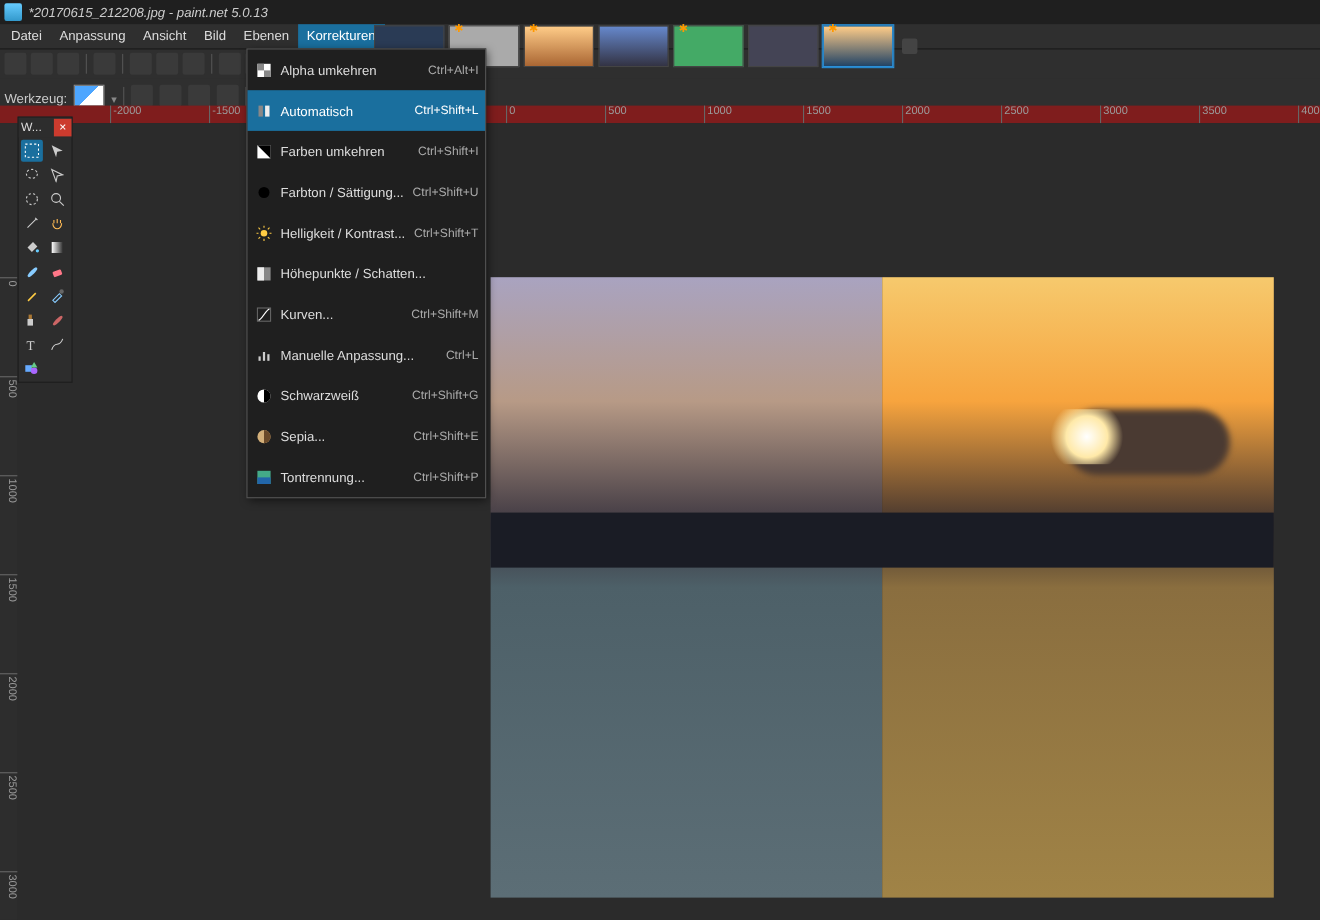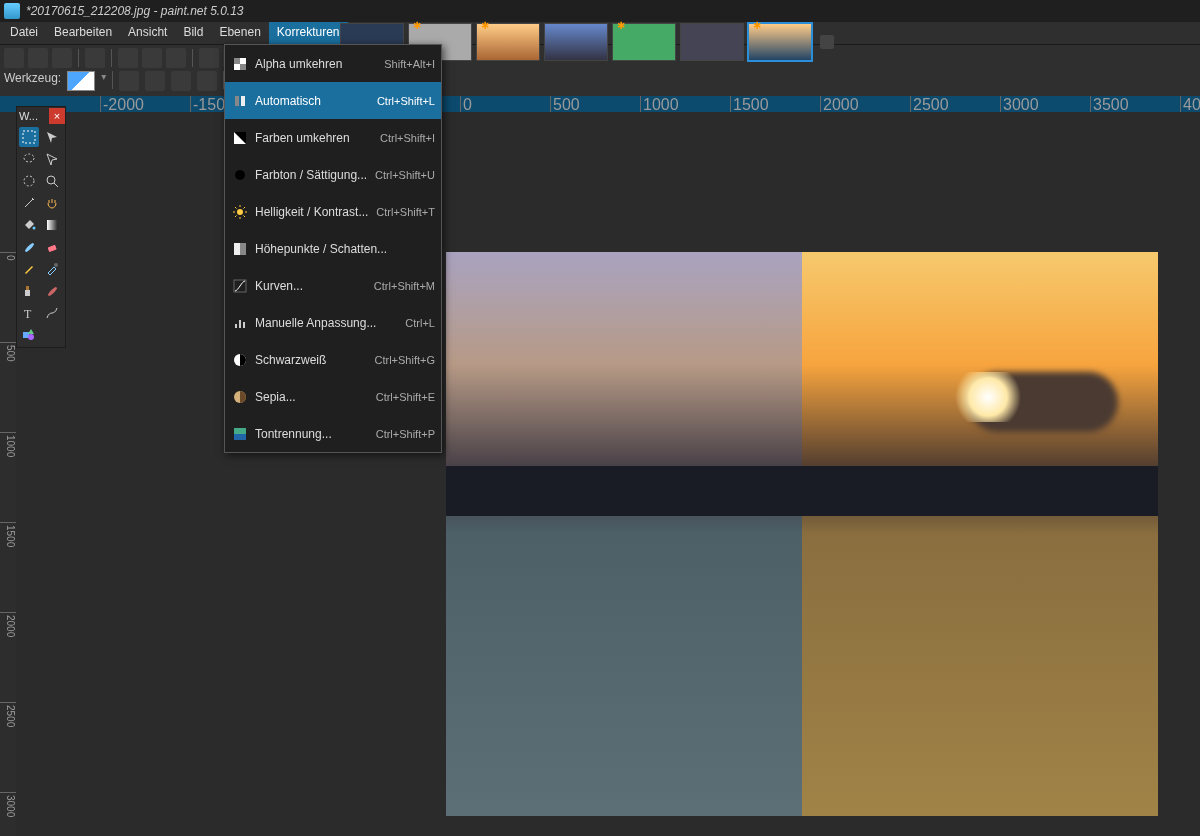--- a/index.html
+++ b/index.html
@@ -9,25 +9,25 @@
 .menubar{height:22px;background:#2f2f2f;display:flex;align-items:stretch;padding:0 2px;}
 .menubar .mi{padding:3px 8px;cursor:default;}
 .menubar .mi.active{background:#1a6f9e;color:#fff;}
 .tabrow{position:absolute;left:340px;top:22px;height:40px;display:flex;align-items:center;gap:4px;}
 .tabrow .thumb{width:62px;height:36px;border:1px solid #444;background:#333;position:relative;}
 .tabrow .thumb.sel{border:1px solid #2a8fd8;outline:1px solid #2a8fd8;}
 .tabrow .thumb .dot{position:absolute;top:-4px;left:4px;color:#f90;font-size:10px;}
 .toolbar{height:26px;background:#2f2f2f;border-top:1px solid #1a1a1a;display:flex;align-items:center;padding:0 4px;gap:4px;}
 .toolbar .tb{width:20px;height:20px;background:#3a3a3a;border-radius:2px;}
 .toolbar .sep{width:1px;height:18px;background:#555;margin:0 2px;}
-.tool2{height:26px;background:#2f2f2f;display:flex;align-items:flex-start;padding:0 4px;gap:6px;}
+.tool2{height:26px;background:#2f2f2f;display:flex;align-items:flex-end;padding:0 4px;gap:6px;}
 .tool2 .lbl{color:#ccc;}
 .tool2 .swatch{width:26px;height:18px;background:linear-gradient(135deg,#4da6ff 50%,#fff 50%);border:1px solid #888;}
 .tool2 .tb{width:20px;height:20px;background:#3a3a3a;border-radius:2px;}
-.rulerH{position:absolute;left:0;top:96px;right:0;height:16px;background:#0c4a6e;color:#9a9a9a;font-size:16px;}
+.rulerH{position:absolute;left:0;top:96px;right:0;height:16px;background:#7f1d1d;color:#9a9a9a;font-size:10px;}
 .rulerH .tick{position:absolute;top:0;height:16px;border-left:1px solid #666;padding-left:2px;}
 .rulerV{position:absolute;left:0;top:112px;width:16px;bottom:0;background:#2d2d2d;color:#9a9a9a;font-size:10px;}
 .rulerV .tick{position:absolute;left:0;width:16px;border-top:1px solid #666;writing-mode:vertical-rl;padding-top:2px;}
 .pxlabel{position:absolute;left:2px;top:98px;font-size:10px;color:#aaa;}
 .canvasArea{position:absolute;left:16px;top:112px;right:0;bottom:0;background:#2b2b2b;overflow:hidden;}
 .canvasImg{position:absolute;left:430px;top:140px;width:712px;height:564px;}
 .canvasImg .half{position:absolute;top:0;bottom:0;}
 .canvasImg .left{left:0;width:50%;background:linear-gradient(to bottom,#a9a3c0 0%,#b79a86 20%,#3d3741 40%,#4d6068 50%,#5c6e76 100%);}
 .canvasImg .right{left:50%;width:50%;background:linear-gradient(to bottom,#f6c96d 0%,#f7a43e 20%,#41332e 40%,#8a6e3f 50%,#a08346 100%);}
 .canvasImg .sun{position:absolute;top:120px;right:130px;width:80px;height:50px;background:radial-gradient(circle,#fff 0%,#ffe9a8 40%,transparent 70%);}
@@ -52,21 +52,21 @@
 </head>
 <body>
 
 <div class="titlebar">
   <div class="appicon"></div>
   <div class="title">*20170615_212208.jpg - paint.net 5.0.13</div>
 </div>
 
 <div class="menubar">
   <div class="mi">Datei</div>
-  <div class="mi">Bearbeiten</div>
+  <div class="mi">Anpassung</div>
   <div class="mi">Ansicht</div>
   <div class="mi">Bild</div>
   <div class="mi">Ebenen</div>
   <div class="mi active">Korrekturen</div>
   <div class="mi">Effekte</div>
 </div>
 
 <div class="tabrow">
   <div class="thumb" style="background:#2a3b55"></div>
   <div class="thumb" style="background:#aaa">
@@ -275,21 +275,21 @@
 <div class="dropdown" id="dd">
     <div class="row">
       <div class="ico">
         <svg width="14" height="14">
           <rect x="1" y="1" width="12" height="12" fill="#fff"></rect>
           <rect x="1" y="1" width="6" height="6" fill="#888"></rect>
           <rect x="7" y="7" width="6" height="6" fill="#888"></rect>
         </svg>
       </div>
       <div class="lbl">Alpha umkehren</div>
-      <div class="sc">Shift+Alt+I</div>
+      <div class="sc">Ctrl+Alt+I</div>
     </div>
     <div class="row hl">
       <div class="ico">
         <svg width="14" height="14">
           <rect x="2" y="2" width="4" height="10" fill="#888"></rect>
           <rect x="8" y="2" width="4" height="10" fill="#eee"></rect>
         </svg>
       </div>
       <div class="lbl">Automatisch</div>
       <div class="sc">Ctrl+Shift+L</div>

